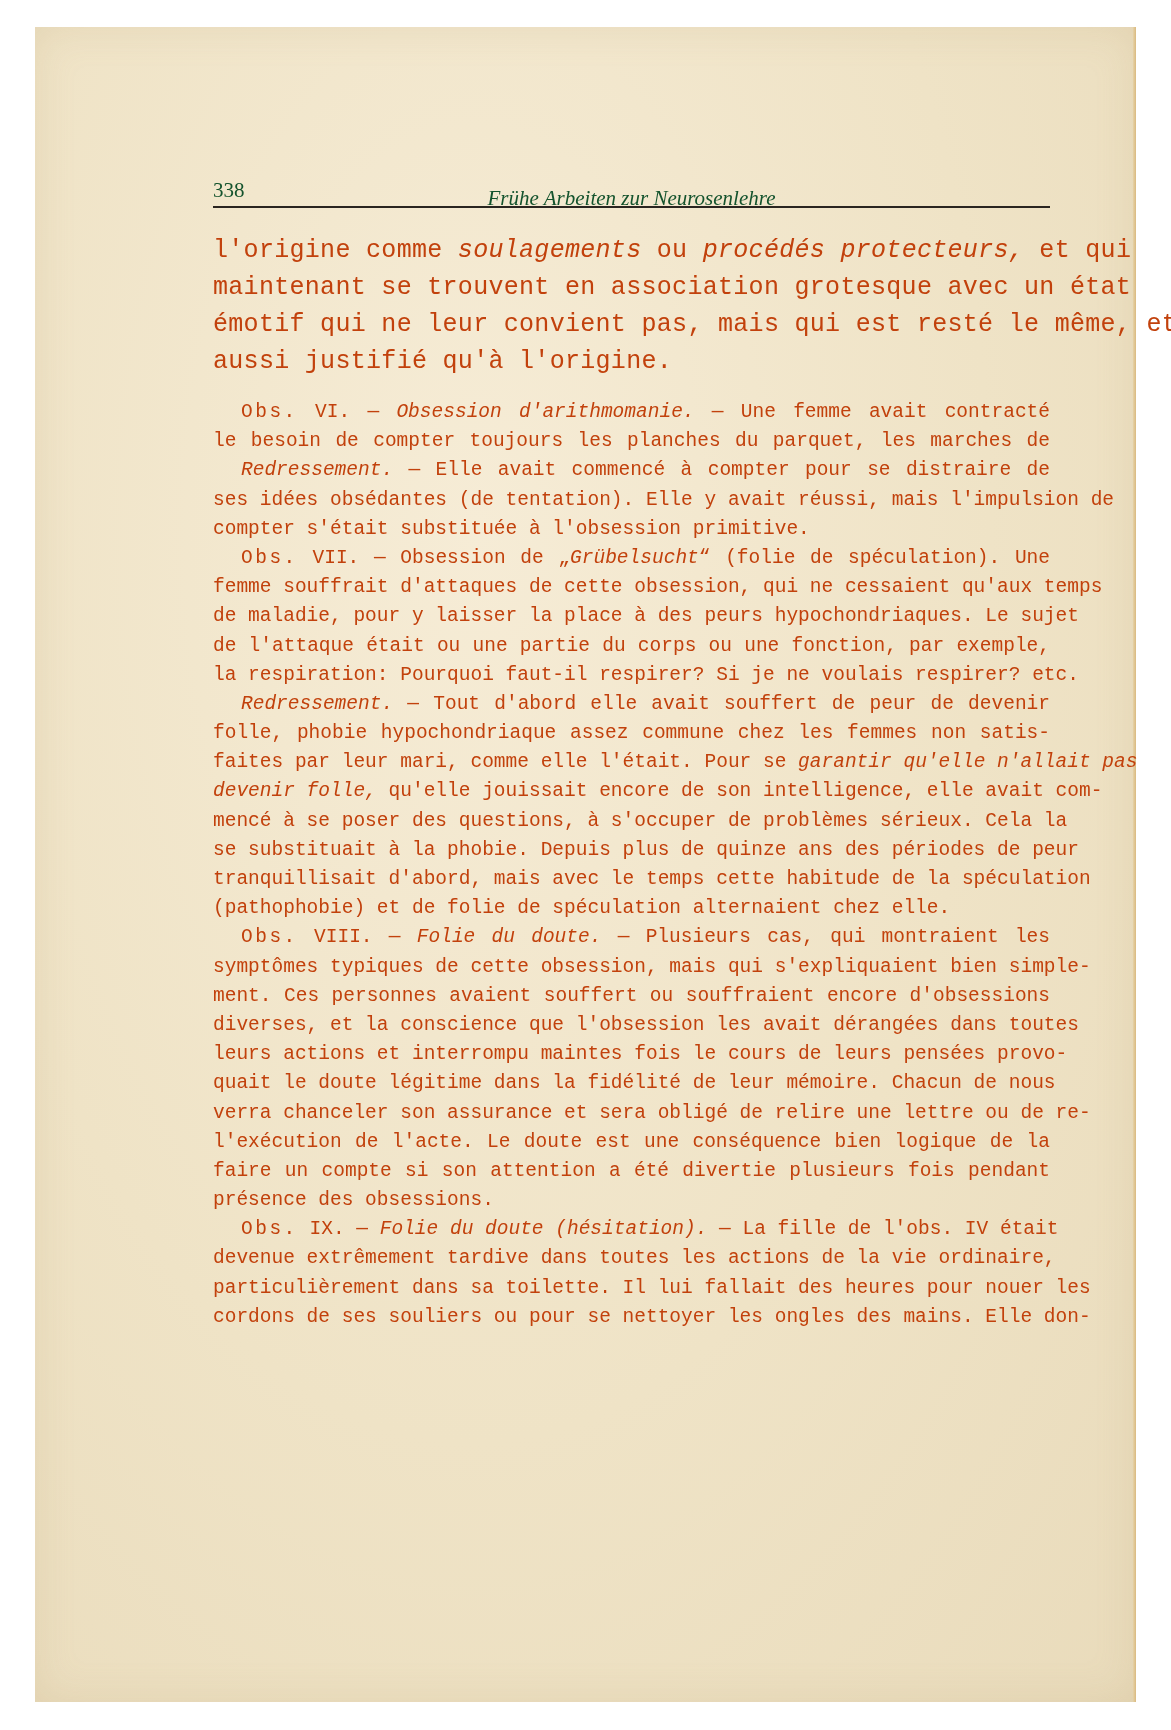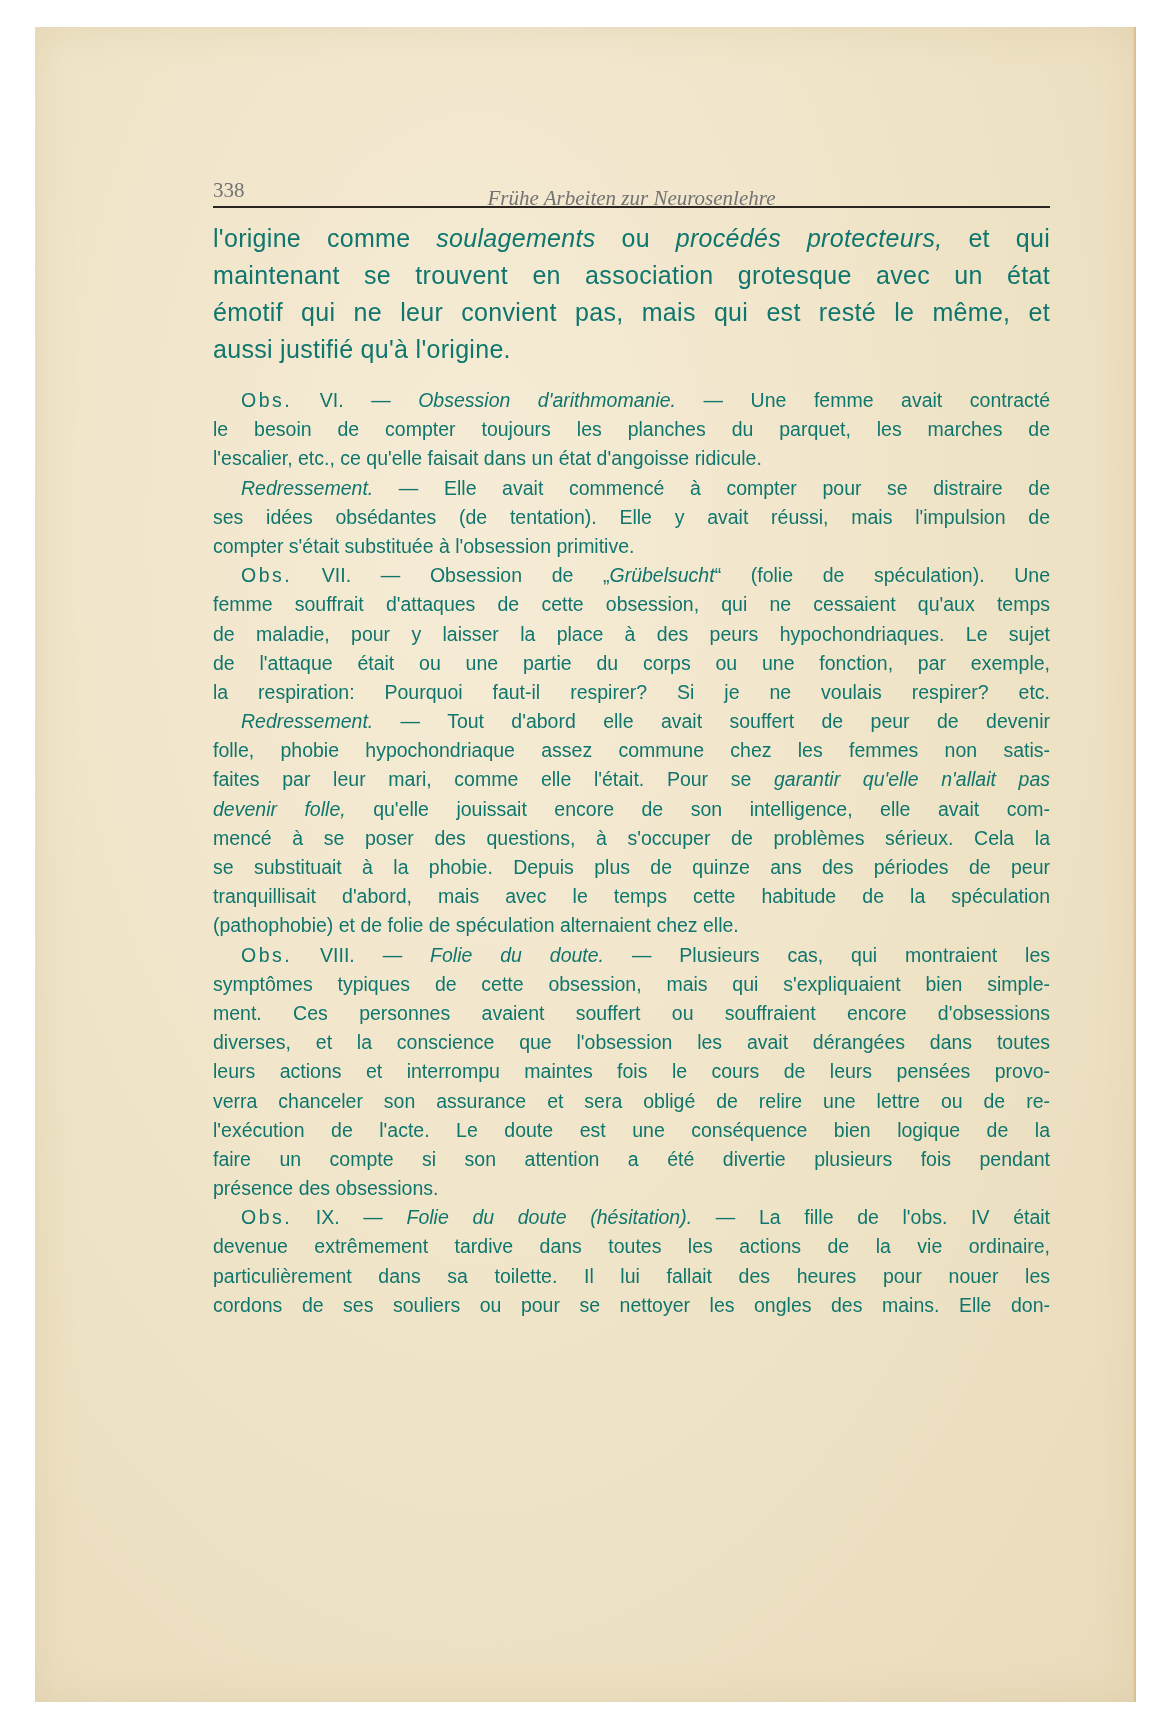--- a/index.html
+++ b/index.html
@@ -9,27 +9,27 @@
     background: radial-gradient(ellipse at 40% 30%, #f6ecd6 0%, #efe3c6 55%, #e9dbbb 100%);
     box-shadow: inset 0 0 40px rgba(180,150,100,0.18);
   }
   .paper::after {
     content: ""; position: absolute; right: 0; top: 0; width: 3px; height: 100%;
     background: linear-gradient(to right, #e6d2a8, #d9b97f);
   }
   .running-head {
     position: absolute; left: 213px; top: 178px; width: 837px; height: 28px;
     border-bottom: 2px solid #2a2520;
-    font-family: "Liberation Serif", serif; color: #737373;
+    font-family: "Liberation Serif", serif; color: #14532d;
   }
   .page-number { position: absolute; left: 0; top: 0; font-size: 21px; }
   .head-title { position: absolute; left: 0; right: 0; top: 8px; text-align: center; font-style: italic; font-size: 21px; }
   .body-text {
-    position: absolute; left: 213px; top: 220px; width: 837px;
-    font-family: Liberation Sans, sans-serif; color: #0f766e;
+    position: absolute; left: 213px; top: 232px; width: 837px;
+    font-family: Liberation Mono, monospace; color: #c2410c;
   }
   .line { white-space: nowrap; text-align: justify; text-align-last: justify; display: block; }
   .lead .line { font-size: 25px; height: 37px; line-height: 37px; letter-spacing: 0.3px; }
   .obs .line { font-size: 19.5px; height: 29.2px; line-height: 29.2px; }
   .obs .line.last { text-align-last: left; }
   .lead .line.last { text-align-last: left; }
   .indent { padding-left: 28px; }
   .obs { margin-top: 0; }
   .gap-after-lead { height: 18px; }
   i { font-style: italic; }
@@ -50,21 +50,20 @@
       <span class="line "><span>l'origine comme </span><i>soulagements</i><span> ou </span><i>procédés protecteurs,</i><span> et qui</span></span>
       <span class="line "><span>maintenant se trouvent en association grotesque avec un état</span></span>
       <span class="line "><span>émotif qui ne leur convient pas, mais qui est resté le même, et</span></span>
       <span class="line last"><span>aussi justifié qu'à l'origine.</span></span>
     </div>
   <div class="gap-after-lead"></div>
   <div id="obs-container">
       <div class="obs">
         <span class="line  indent"><span class="spaced">Obs.</span><span> VI. — </span><i>Obsession d'arithmomanie.</i><span> — Une femme avait contracté</span></span>
         <span class="line "><span>le besoin de compter toujours les planches du parquet, les marches de</span></span>
-        <span class="line  last"><span>l'escalier, etc., ce qu'elle faisait dans un état d'angoisse ridicule.</span></span>
         <span class="line  indent"><i>Redressement.</i><span> — Elle avait commencé à compter pour se distraire de</span></span>
         <span class="line "><span>ses idées obsédantes (de tentation). Elle y avait réussi, mais l'impulsion de</span></span>
         <span class="line  last"><span>compter s'était substituée à l'obsession primitive.</span></span>
       </div>
       <div class="obs">
         <span class="line  indent"><span class="spaced">Obs.</span><span> VII. — Obsession de „</span><i>Grübelsucht</i><span>“ (folie de spéculation). Une</span></span>
         <span class="line "><span>femme souffrait d'attaques de cette obsession, qui ne cessaient qu'aux temps</span></span>
         <span class="line "><span>de maladie, pour y laisser la place à des peurs hypochondriaques. Le sujet</span></span>
         <span class="line "><span>de l'attaque était ou une partie du corps ou une fonction, par exemple,</span></span>
         <span class="line "><span>la respiration: Pourquoi faut-il respirer? Si je ne voulais respirer? etc.</span></span>
@@ -76,20 +75,21 @@
         <span class="line "><span>se substituait à la phobie. Depuis plus de quinze ans des périodes de peur</span></span>
         <span class="line "><span>tranquillisait d'abord, mais avec le temps cette habitude de la spéculation</span></span>
         <span class="line  last"><span>(pathophobie) et de folie de spéculation alternaient chez elle.</span></span>
       </div>
       <div class="obs">
         <span class="line  indent"><span class="spaced">Obs.</span><span> VIII. — </span><i>Folie du doute.</i><span> — Plusieurs cas, qui montraient les</span></span>
         <span class="line "><span>symptômes typiques de cette obsession, mais qui s'expliquaient bien simple-</span></span>
         <span class="line "><span>ment. Ces personnes avaient souffert ou souffraient encore d'obsessions</span></span>
         <span class="line "><span>diverses, et la conscience que l'obsession les avait dérangées dans toutes</span></span>
         <span class="line "><span>leurs actions et interrompu maintes fois le cours de leurs pensées provo-</span></span>
+        <span class="line "><span>quait le doute légitime dans la fidélité de leur mémoire. Chacun de nous</span></span>
         <span class="line "><span>verra chanceler son assurance et sera obligé de relire une lettre ou de re-</span></span>
         <span class="line "><span>l'exécution de l'acte. Le doute est une conséquence bien logique de la</span></span>
         <span class="line "><span>faire un compte si son attention a été divertie plusieurs fois pendant</span></span>
         <span class="line  last"><span>présence des obsessions.</span></span>
       </div>
       <div class="obs">
         <span class="line  indent"><span class="spaced">Obs.</span><span> IX. — </span><i>Folie du doute (hésitation).</i><span> — La fille de l'obs. IV était</span></span>
         <span class="line "><span>devenue extrêmement tardive dans toutes les actions de la vie ordinaire,</span></span>
         <span class="line "><span>particulièrement dans sa toilette. Il lui fallait des heures pour nouer les</span></span>
         <span class="line "><span>cordons de ses souliers ou pour se nettoyer les ongles des mains. Elle don-</span></span>

